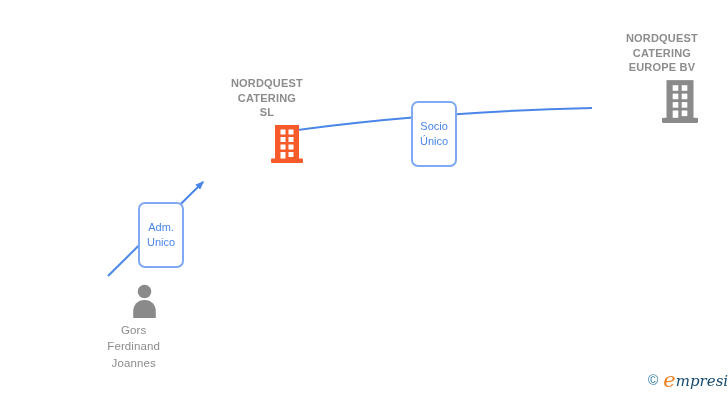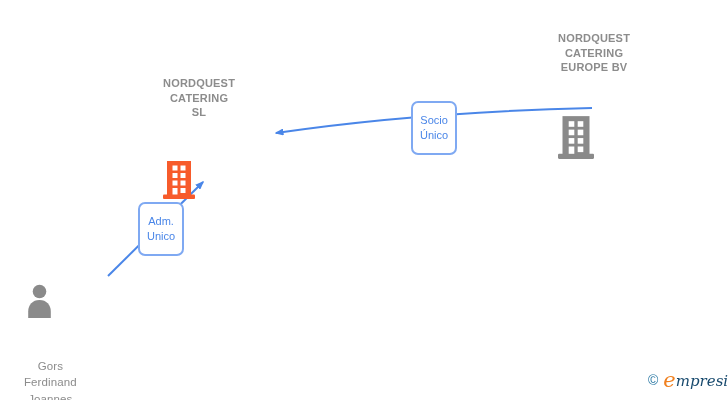--- a/index.html
+++ b/index.html
@@ -4,35 +4,34 @@
 <style>
   html,body{margin:0;padding:0;}
   body{font-family:"Liberation Sans",sans-serif;background:#ffffff;}
   .canvas{
     position:relative;width:728px;height:400px;background:#ffffff;overflow:hidden;
   }
   .arrows{position:absolute;left:0;top:0;z-index:1;}
   .rel-line{stroke:var(--accent-blue,#4a86e8);stroke-width:2;fill:none;}
   .arrowhead{fill:var(--accent-blue,#4a86e8);}
   .entity{
-    position:absolute;display:flex;flex-direction:column;align-items:flex-start;z-index:2;
+    position:absolute;display:flex;flex-direction:column;align-items:flex-end;z-index:2;
     cursor:pointer;
-    gap:36px;
   }
   .entity-name{
     font-size:11px;font-weight:bold;line-height:1.34;color:var(--name-gray,#8c8c8c);
     white-space:pre-line;text-align:center;letter-spacing:.2px;
   }
   .entity .icon{margin-top:5px;}
   .person-name{font-weight:normal;font-size:11.5px;line-height:1.42;letter-spacing:.1px;margin-top:4px;}
   .rel-label{
     position:absolute;z-index:3;background:#ffffff;
     border:2px solid var(--label-border,#7fa9f2);border-radius:7px;
     color:var(--accent-blue,#4a86e8);font-size:11px;line-height:15px;
-    padding:10px 7px;text-align:center;white-space:pre-line;cursor:pointer;
+    padding:16px 7px;text-align:center;white-space:pre-line;cursor:pointer;
   }
   .logo{
     position:absolute;left:648px;top:372px;z-index:2;display:flex;align-items:flex-end;
     cursor:pointer;text-decoration:none;
   }
   .logo-copy{color:var(--logo-copyright,#2e7ba6);font-size:14px;margin-right:5px;padding-bottom:1px;}
   .logo-brand{font-family:"DejaVu Serif",serif;font-style:italic;}
   .logo-e{color:var(--logo-orange,#f0801f);font-size:21px;line-height:17px;}
   .logo-rest{color:var(--logo-navy,#17496d);font-size:15px;line-height:16px;}
 </style>
@@ -88,21 +87,21 @@
         <rect x="9.5" y="12" width="5" height="5"></rect>
         <rect x="17.5" y="12" width="5" height="5"></rect>
         <rect x="9.5" y="19.5" width="5" height="5"></rect>
         <rect x="17.5" y="19.5" width="5" height="5"></rect>
         <rect x="9.5" y="27" width="5" height="6.5"></rect>
         <rect x="17.5" y="27" width="5" height="5"></rect>
       </g>
     </svg>
   </div>
 
-  <div class="entity" style="left:24px;top:284px;width:120px;">
+  <div class="entity" style="left:40px;top:284px;width:120px;">
     <svg width="31" height="34" viewBox="0 0 31 34">
       <g fill="#8a8a8a">
         <circle cx="15.5" cy="7.5" r="6.8"></circle>
         <path d="M15.5,16 c-7,0 -11.3,4.9 -11.3,11.4 V34 h22.6 v-6.6 C26.8,20.9 22.5,16 15.5,16 z"></path>
       </g>
     </svg>
     <div class="entity-name person-name">Gors
 Ferdinand
 Joannes</div>
   </div>

